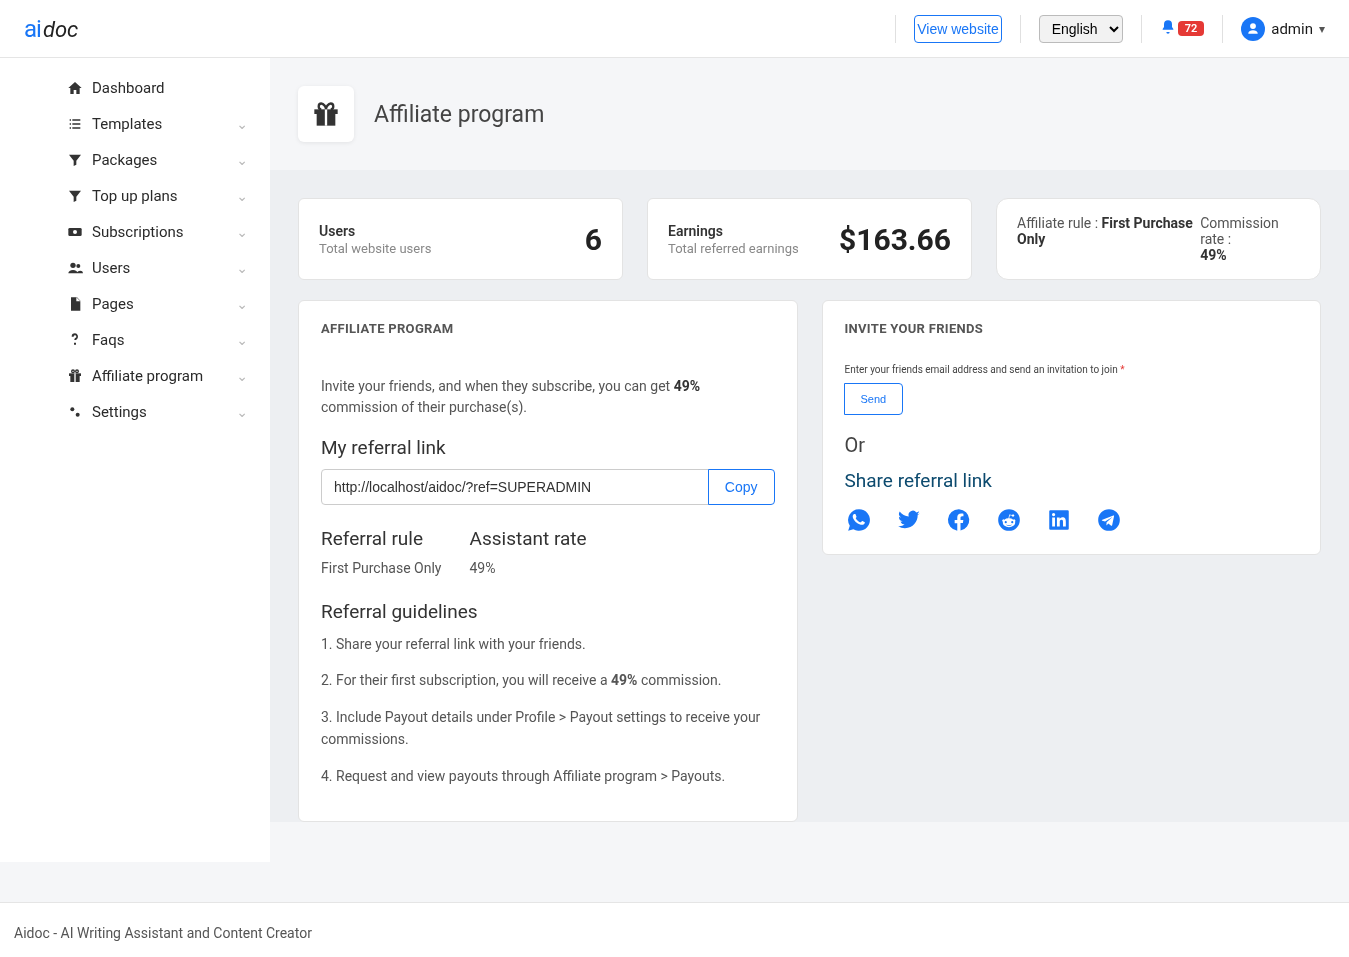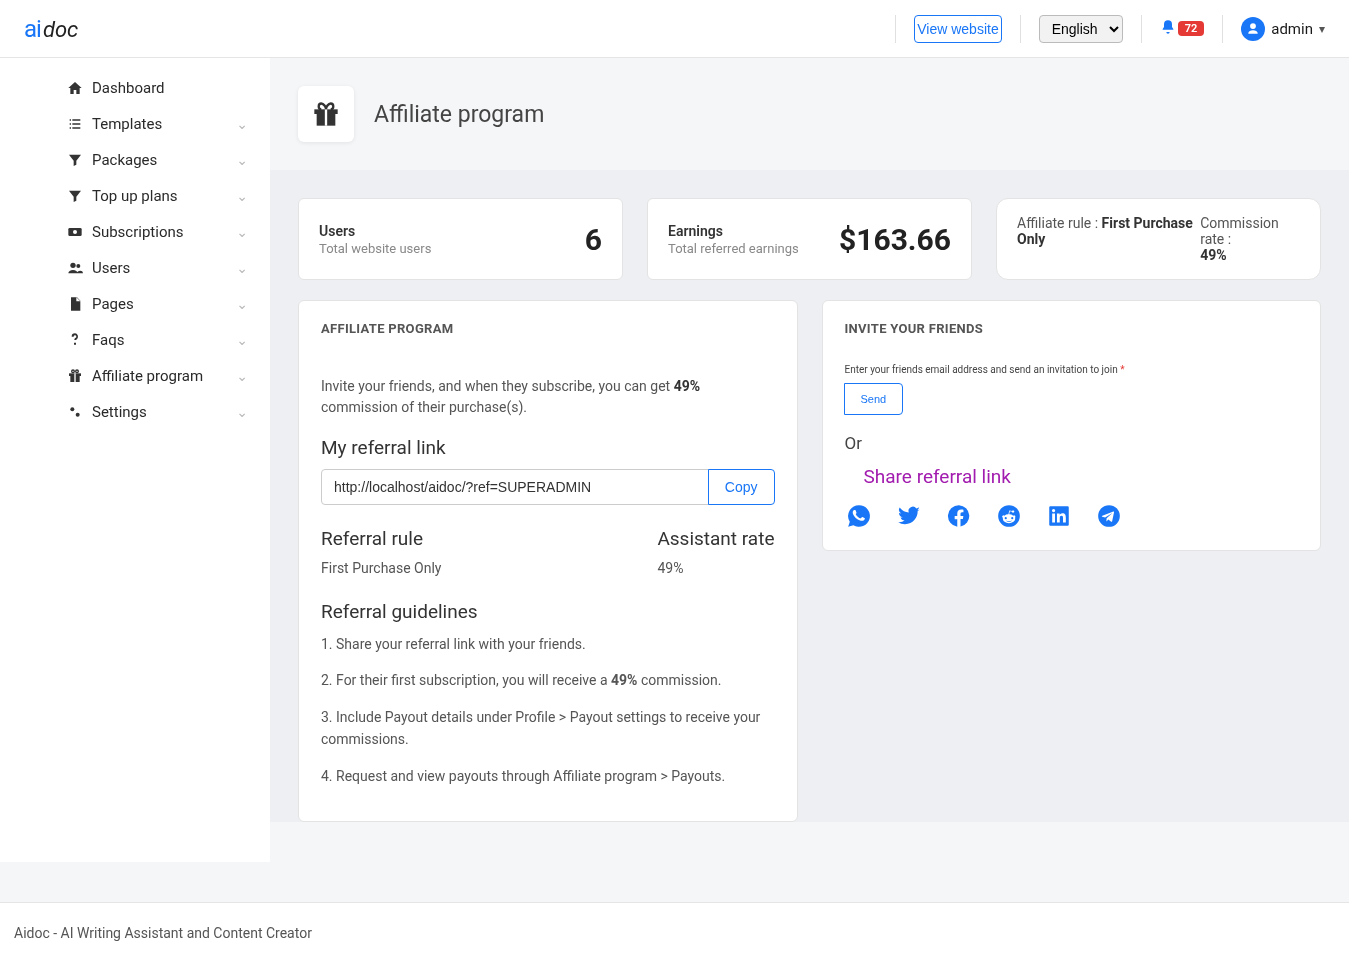--- a/index.html
+++ b/index.html
@@ -51,34 +51,34 @@
 .panel-left { flex: 1; }
 .panel-right { flex: 1; }
 .panel-title { font-size: 13px; font-weight: 700; color: #555; letter-spacing: 0.3px; margin-bottom: 40px; }
 .panel-right .panel-title { margin-bottom: 28px; }
 .aff-desc { font-size: 14px; color: #555; line-height: 1.5; margin-bottom: 18px; }
 .aff-desc strong { color: #333; }
 .section-h { font-size: 19px; color: #333; margin-bottom: 10px; font-weight: 400; }
 .input-group { display: flex; margin-bottom: 22px; }
 .input-text { flex: 1; border: 1px solid #ccc; border-radius: 4px 0 0 4px; padding: 9px 12px; font-size: 14px; color: #333; }
 .input-btn { border: 1px solid #1976f6; color: #1976f6; background: #fff; padding: 9px 16px; border-radius: 0 4px 4px 0; font-size: 14px; cursor: pointer; margin-left: -1px; }
-.two-col { display: flex; gap: 80px; margin-bottom: 24px; justify-content: space-between; }
+.two-col { display: flex; gap: 28px; margin-bottom: 24px; }
 .two-col .col h4 { font-size: 19px; font-weight: 400; color: #333; margin-bottom: 10px; }
 .two-col .col p { font-size: 14px; color: #555; }
 .guidelines { font-size: 14px; color: #555; line-height: 1.6; }
 .guidelines p { margin-bottom: 14px; }
 
 .invite-label { font-size: 10px; color: #444; margin-bottom: 8px; }
 .req { color: #e53935; }
 .invite-group { display: flex; margin-bottom: 18px; }
 .invite-input { flex: 1; border: 1px solid #1976f6; border-radius: 4px 0 0 4px; padding: 9px 12px; font-size: 15px; }
 .invite-input::placeholder { color: #666; }
 .invite-btn { border: 1px solid #1976f6; color: #1976f6; background: #fff; padding: 9px 16px; border-radius: 0 4px 4px 0; font-size: 11px; cursor: pointer; margin-left: -1px; }
-.or { font-size: 17px; color: #444; margin-bottom: 12px; }
-.share-h { font-size: 19px; color: #a21caf; margin-bottom: 14px; margin-left: 19px; }
+.or { font-size: 20px; color: #444; margin-bottom: 12px; }
+.share-h { font-size: 19px; color: #0c4a6e; margin-bottom: 14px; }
 .social-row { display: flex; gap: 22px; }
 .social-icon { width: 28px; height: 28px; cursor: pointer; display: flex; align-items: center; justify-content: center; }
 .social-icon svg { width: 26px; height: 26px; fill: #1976f6; }
 
 .footer { background: #fff; border-top: 1px solid #e5e5e5; padding: 22px 14px 40px; font-size: 14px; color: #555; margin-top: 40px; }
 </style>
 </head>
 <body>
 
 <div class="header">

